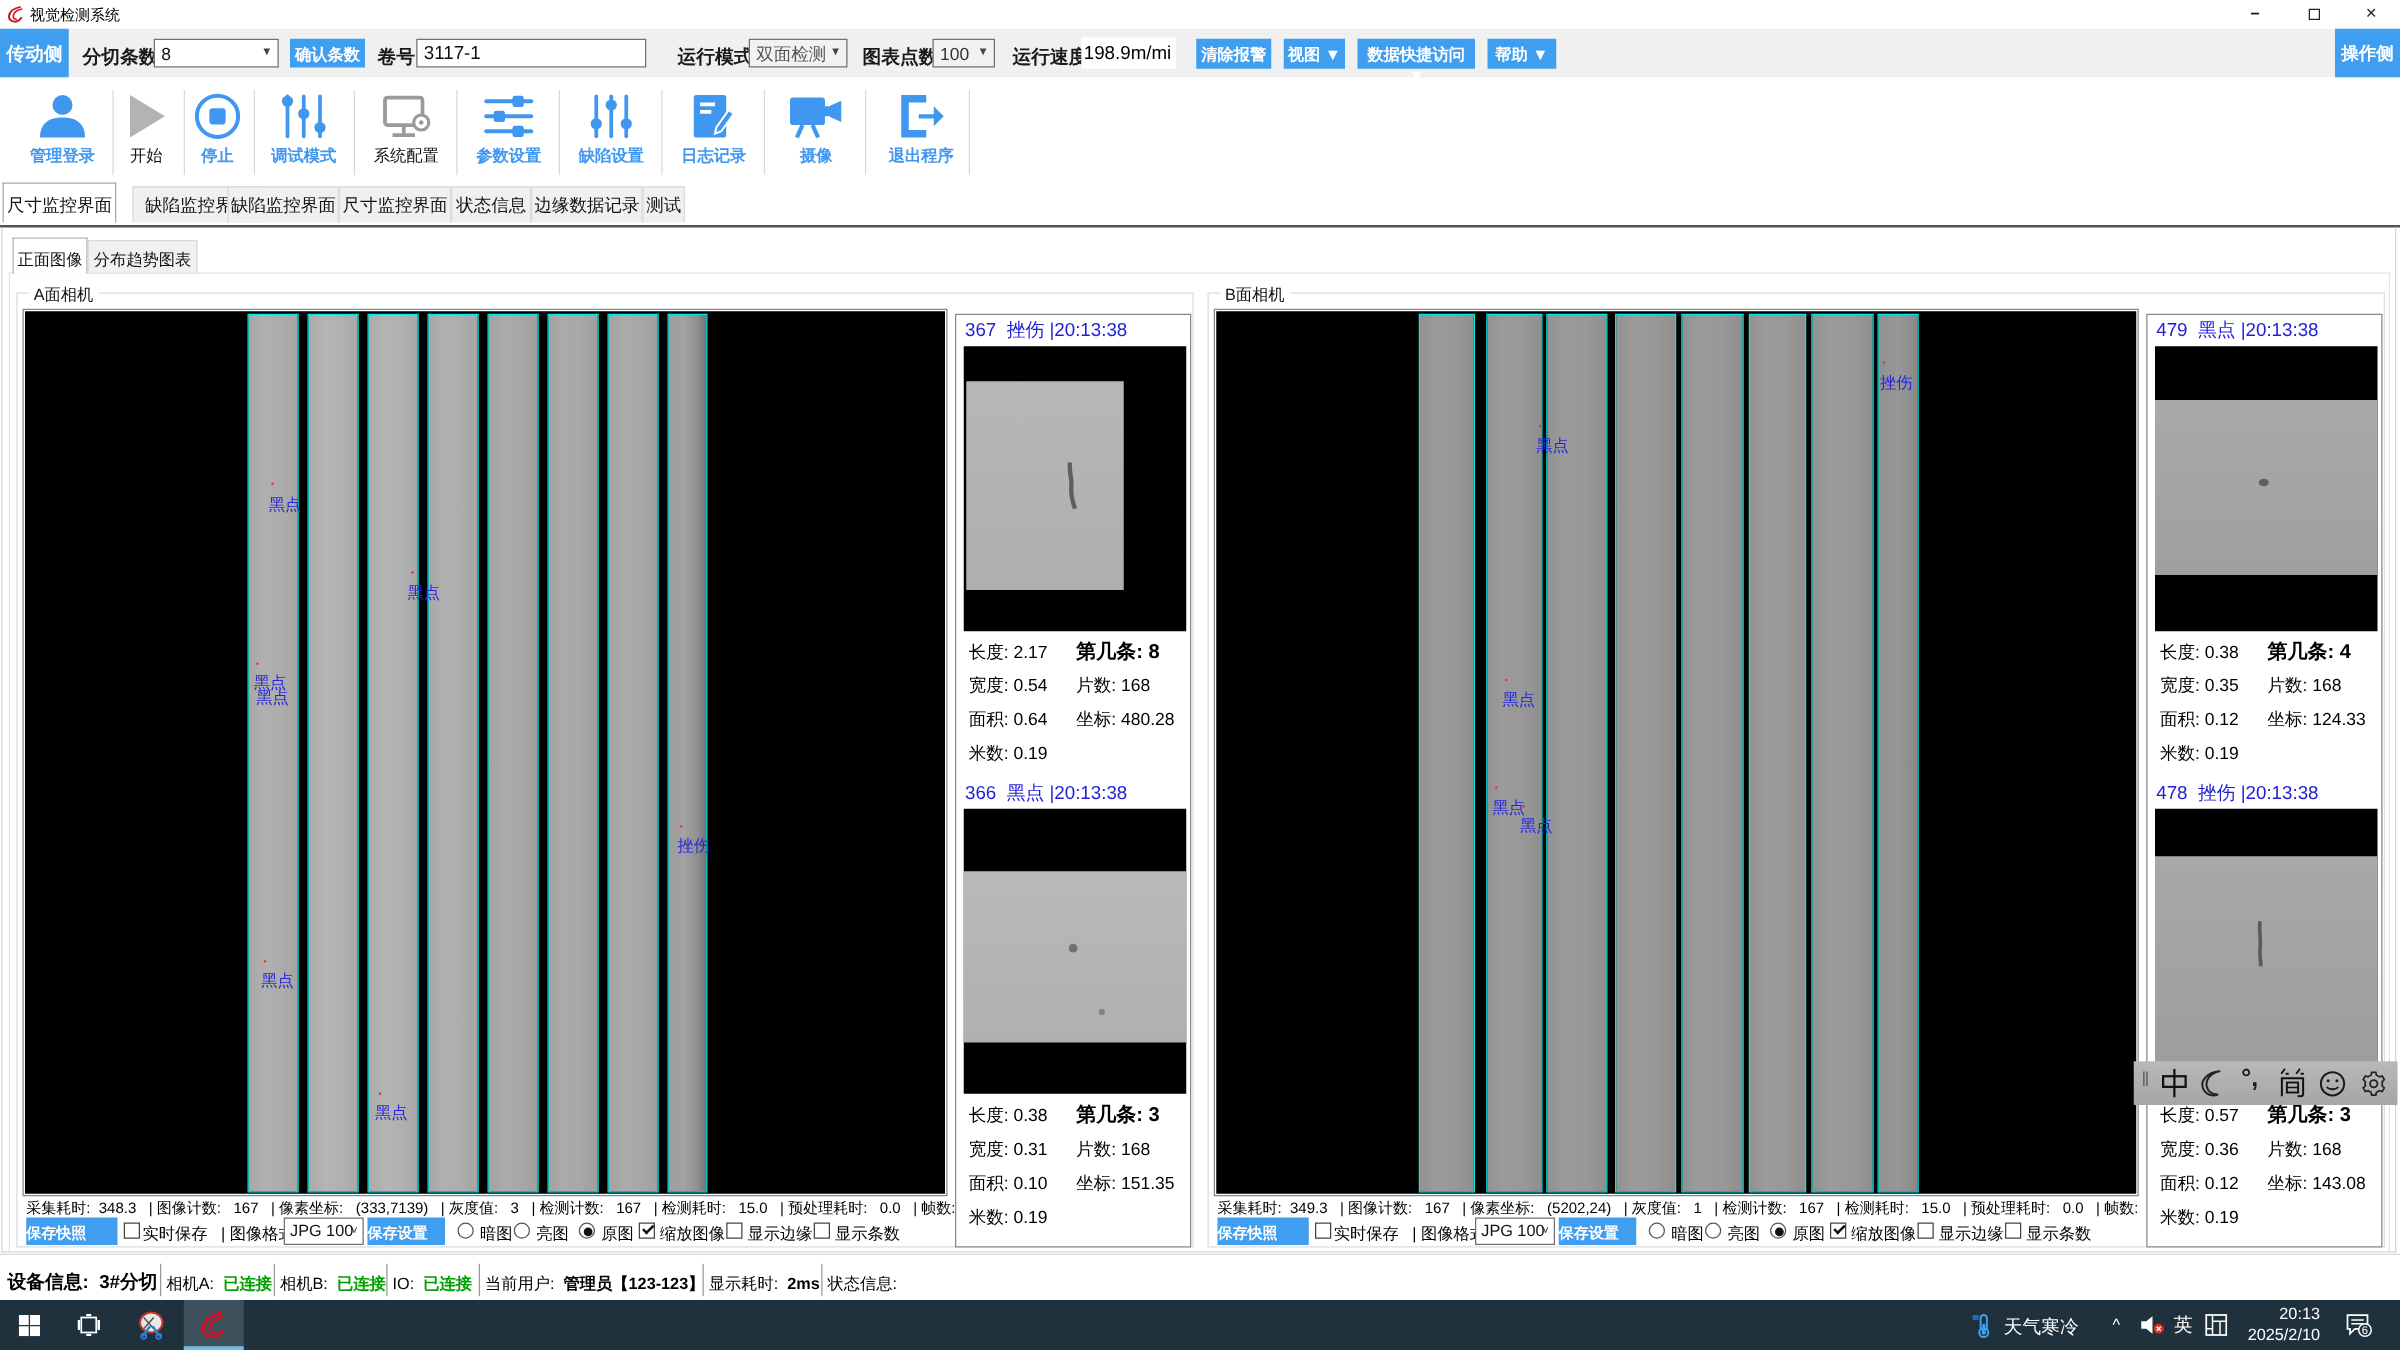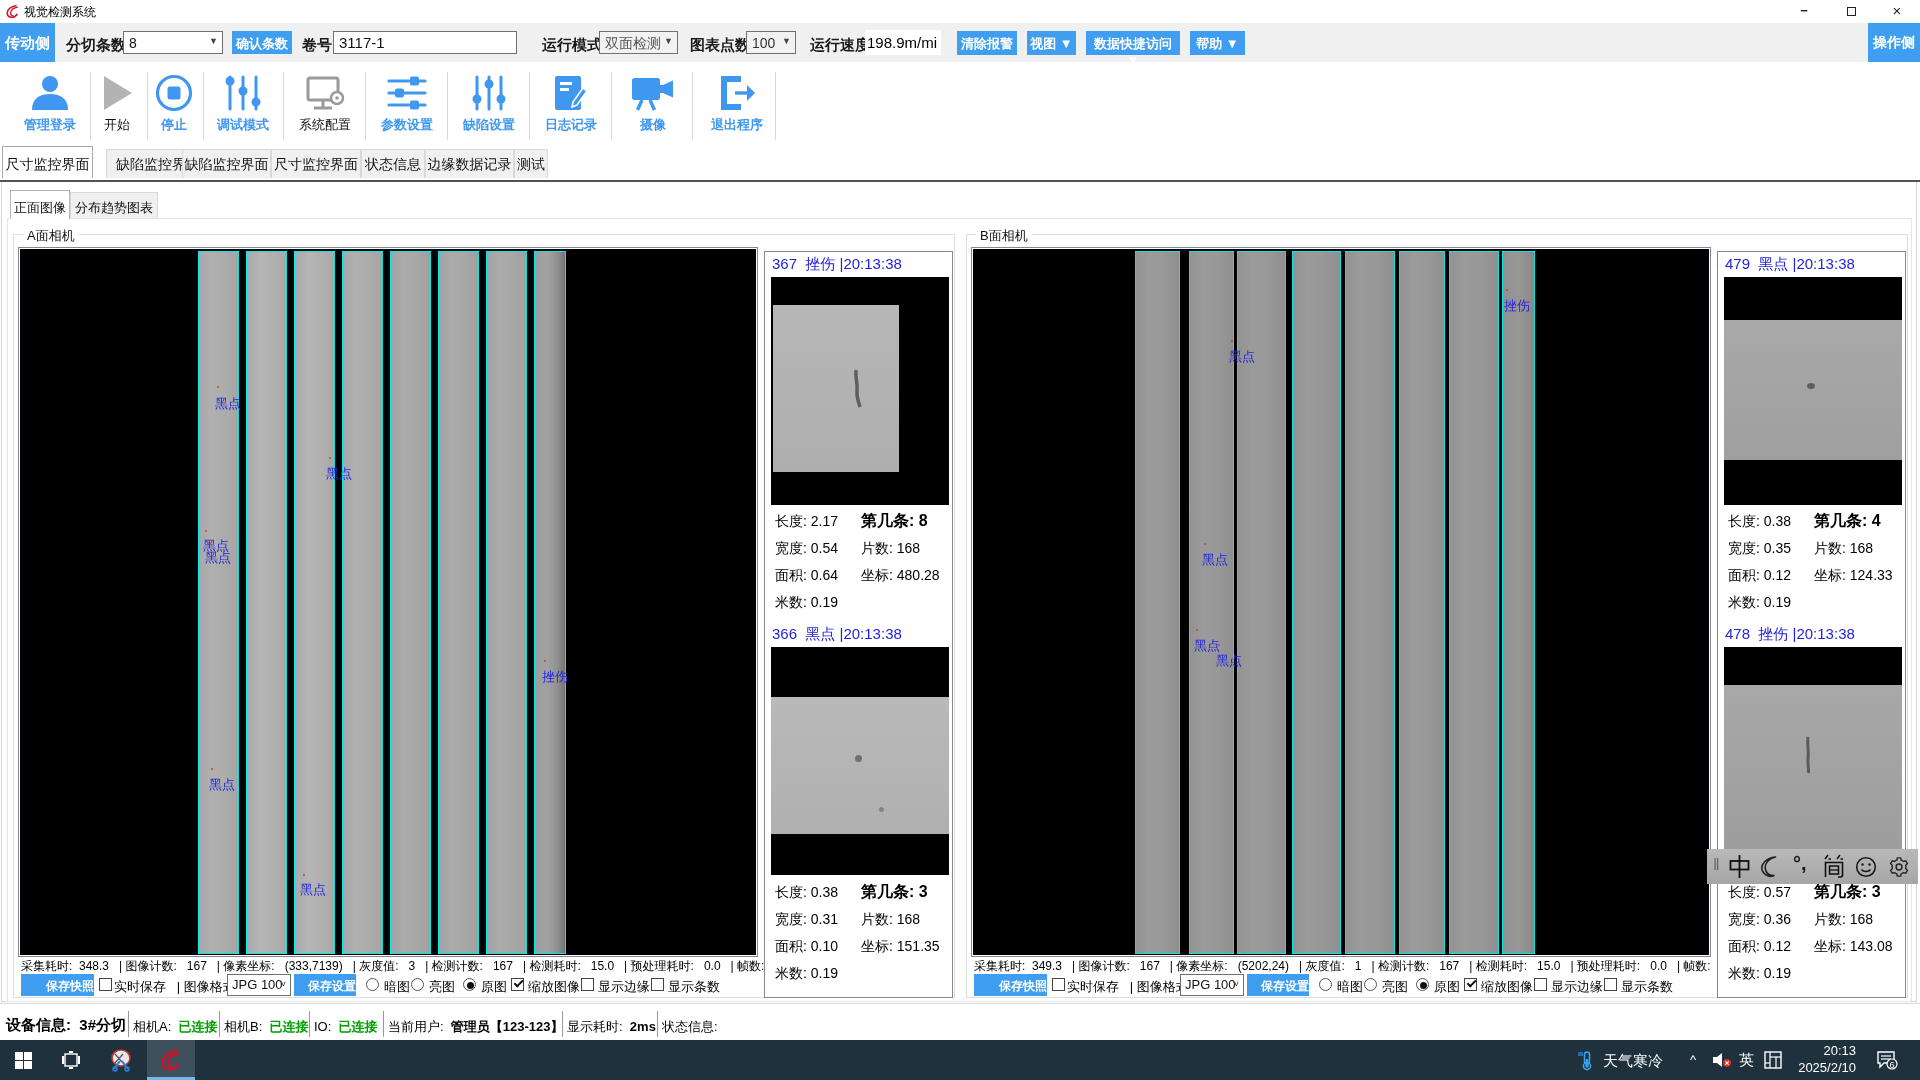--- a/index.html
+++ b/index.html
@@ -38,21 +38,21 @@
 .cardcol{position:absolute;border:1px solid #828790;background:#fff}
 .chead{position:absolute;font-size:15px;color:#1f1fd8;white-space:nowrap}
 .cstat{position:absolute;font-size:14px;color:#000;white-space:nowrap}
 .cstat b.big{font-size:16px}
 .strip{position:absolute;top:2px;height:703px;border:1px solid #00e8e8}
 .rd{position:absolute;width:2px;height:2px;background:#d43c30;border-radius:50%}
 .rdot{position:absolute;top:8px;width:7px;height:7px;border-radius:50%;background:#111}
 .chk{position:absolute;top:4px;width:9px;height:5px;border-left:2px solid #111;border-bottom:2px solid #111;transform:rotate(-45deg) translate(0,3px)}
 .statusline{position:absolute;font-size:12px;color:#000;white-space:nowrap}
 .ctlrow{position:absolute;height:22px}
-.smbtn{position:absolute;background:#3f9ef0;color:#fff;font-size:12px;font-weight:bold;text-align:right;padding-top:4px;height:22px}
+.smbtn{position:absolute;background:#3f9ef0;color:#fff;font-size:12px;font-weight:bold;text-align:left;padding-top:4px;height:22px}
 .cb{position:absolute;width:13px;height:13px;border:1px solid #444;background:#fff;top:4px}
 .rb{position:absolute;width:13px;height:13px;border:1px solid #555;border-radius:50%;background:#fff;top:4px}
 .ctltext{position:absolute;font-size:13px;color:#000;top:4px;white-space:nowrap}
 
 #statusbar{position:absolute;left:0;top:1003px;width:1920px;height:38px;background:#fff;border-top:1px solid #d9d9d9}
 #statusbar .s{position:absolute;top:14px;font-size:13px;color:#000;white-space:nowrap}
 #statusbar .sep{position:absolute;top:7px;width:1px;height:26px;background:#999}
 #taskbar{position:absolute;left:0;top:1040px;width:1920px;height:40px;background:#1e313c}
 #imebar{position:absolute;left:1707px;top:849px;width:211px;height:35px;background:linear-gradient(#b9b9b9,#a6a6a6);z-index:50}
 </style></head>

